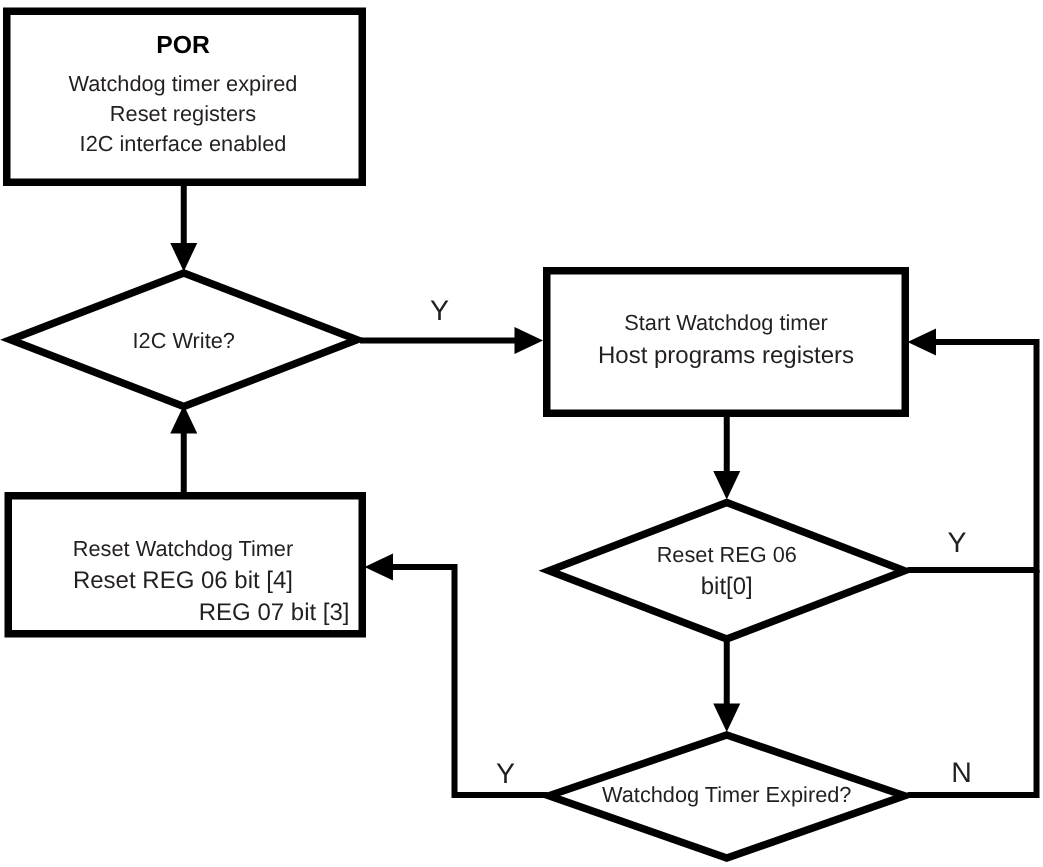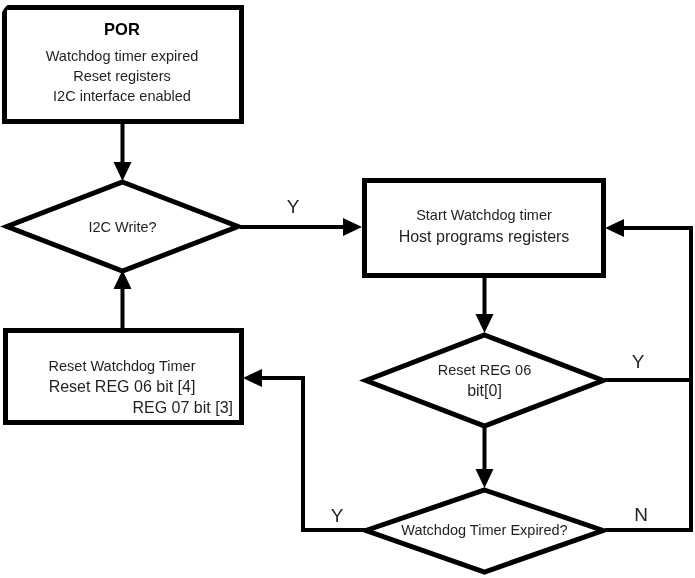--- a/index.html
+++ b/index.html
@@ -7,21 +7,20 @@
     padding: 0;
     background: #ffffff;
   }
   #flowchart-root {
     position: relative;
     width: 695px;
     height: 578px;
     background: #ffffff;
     font-family: "Liberation Sans", sans-serif;
     overflow: hidden;
-    border-radius: 21px;
   }
   svg#diagram {
     display: block;
     width: 695px;
     height: 578px;
   }
   .shape-stroke {
     stroke: #000000;
     stroke-width: 5;
     fill: #ffffff;

